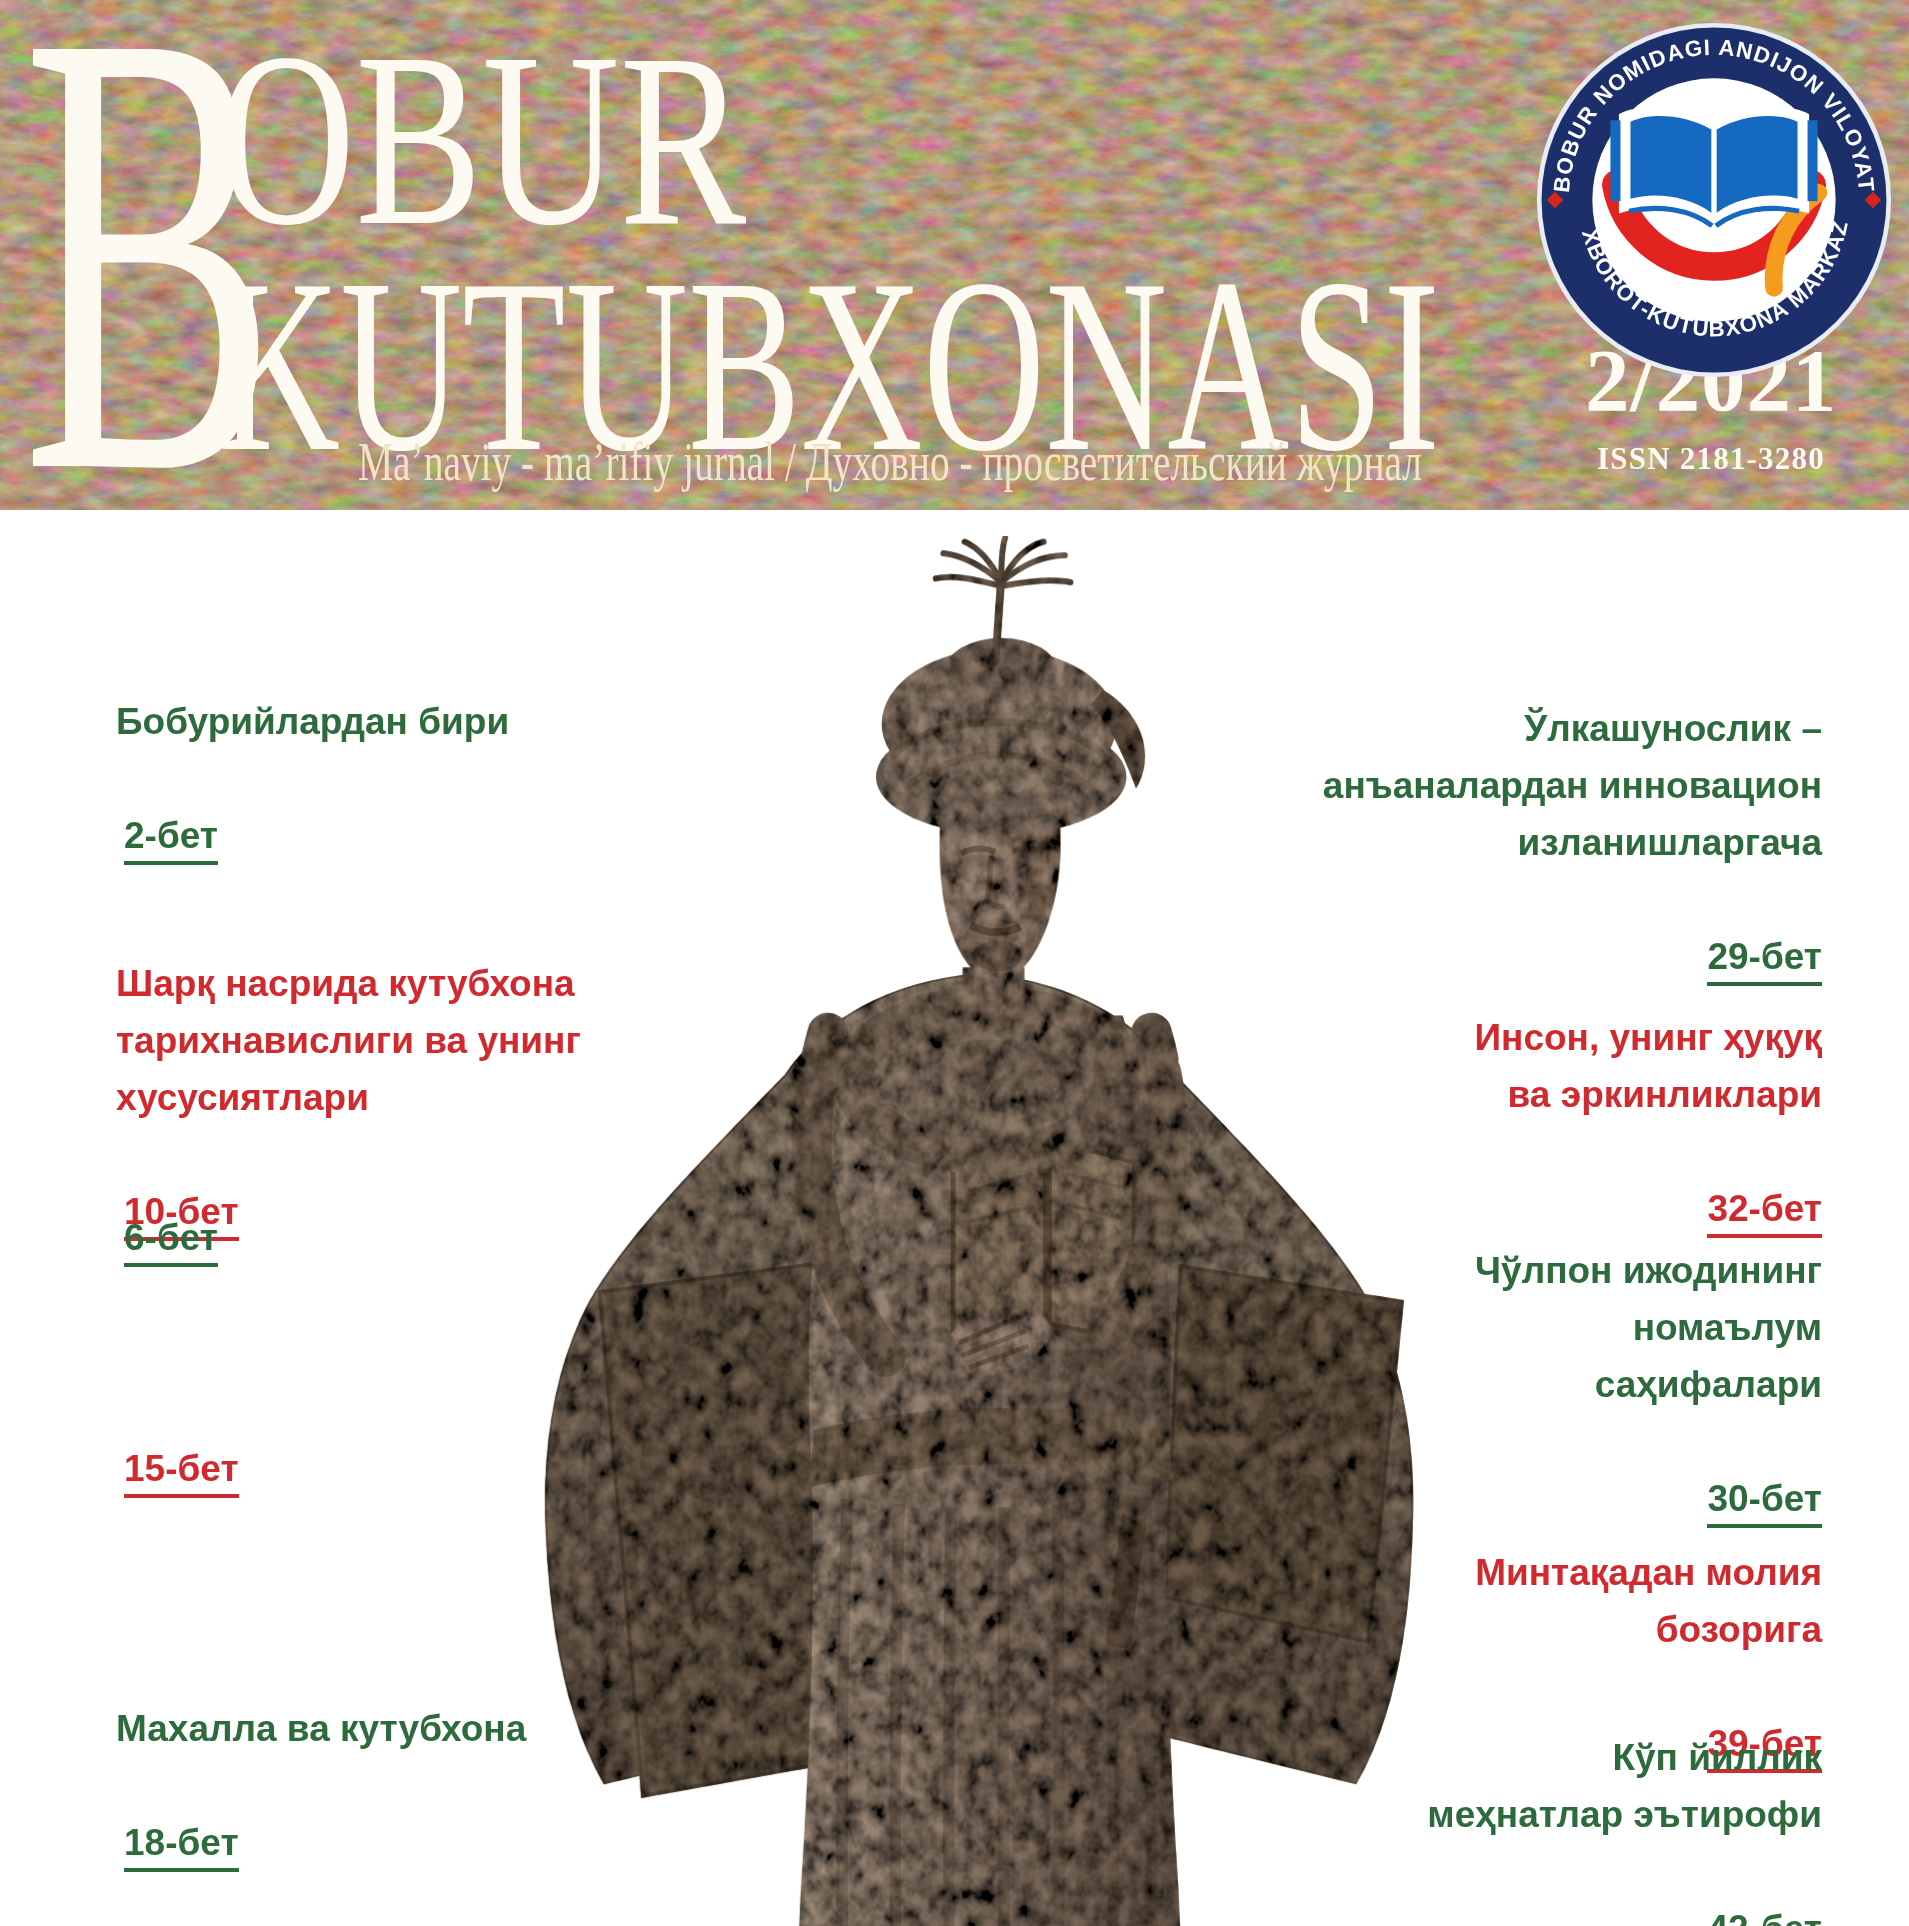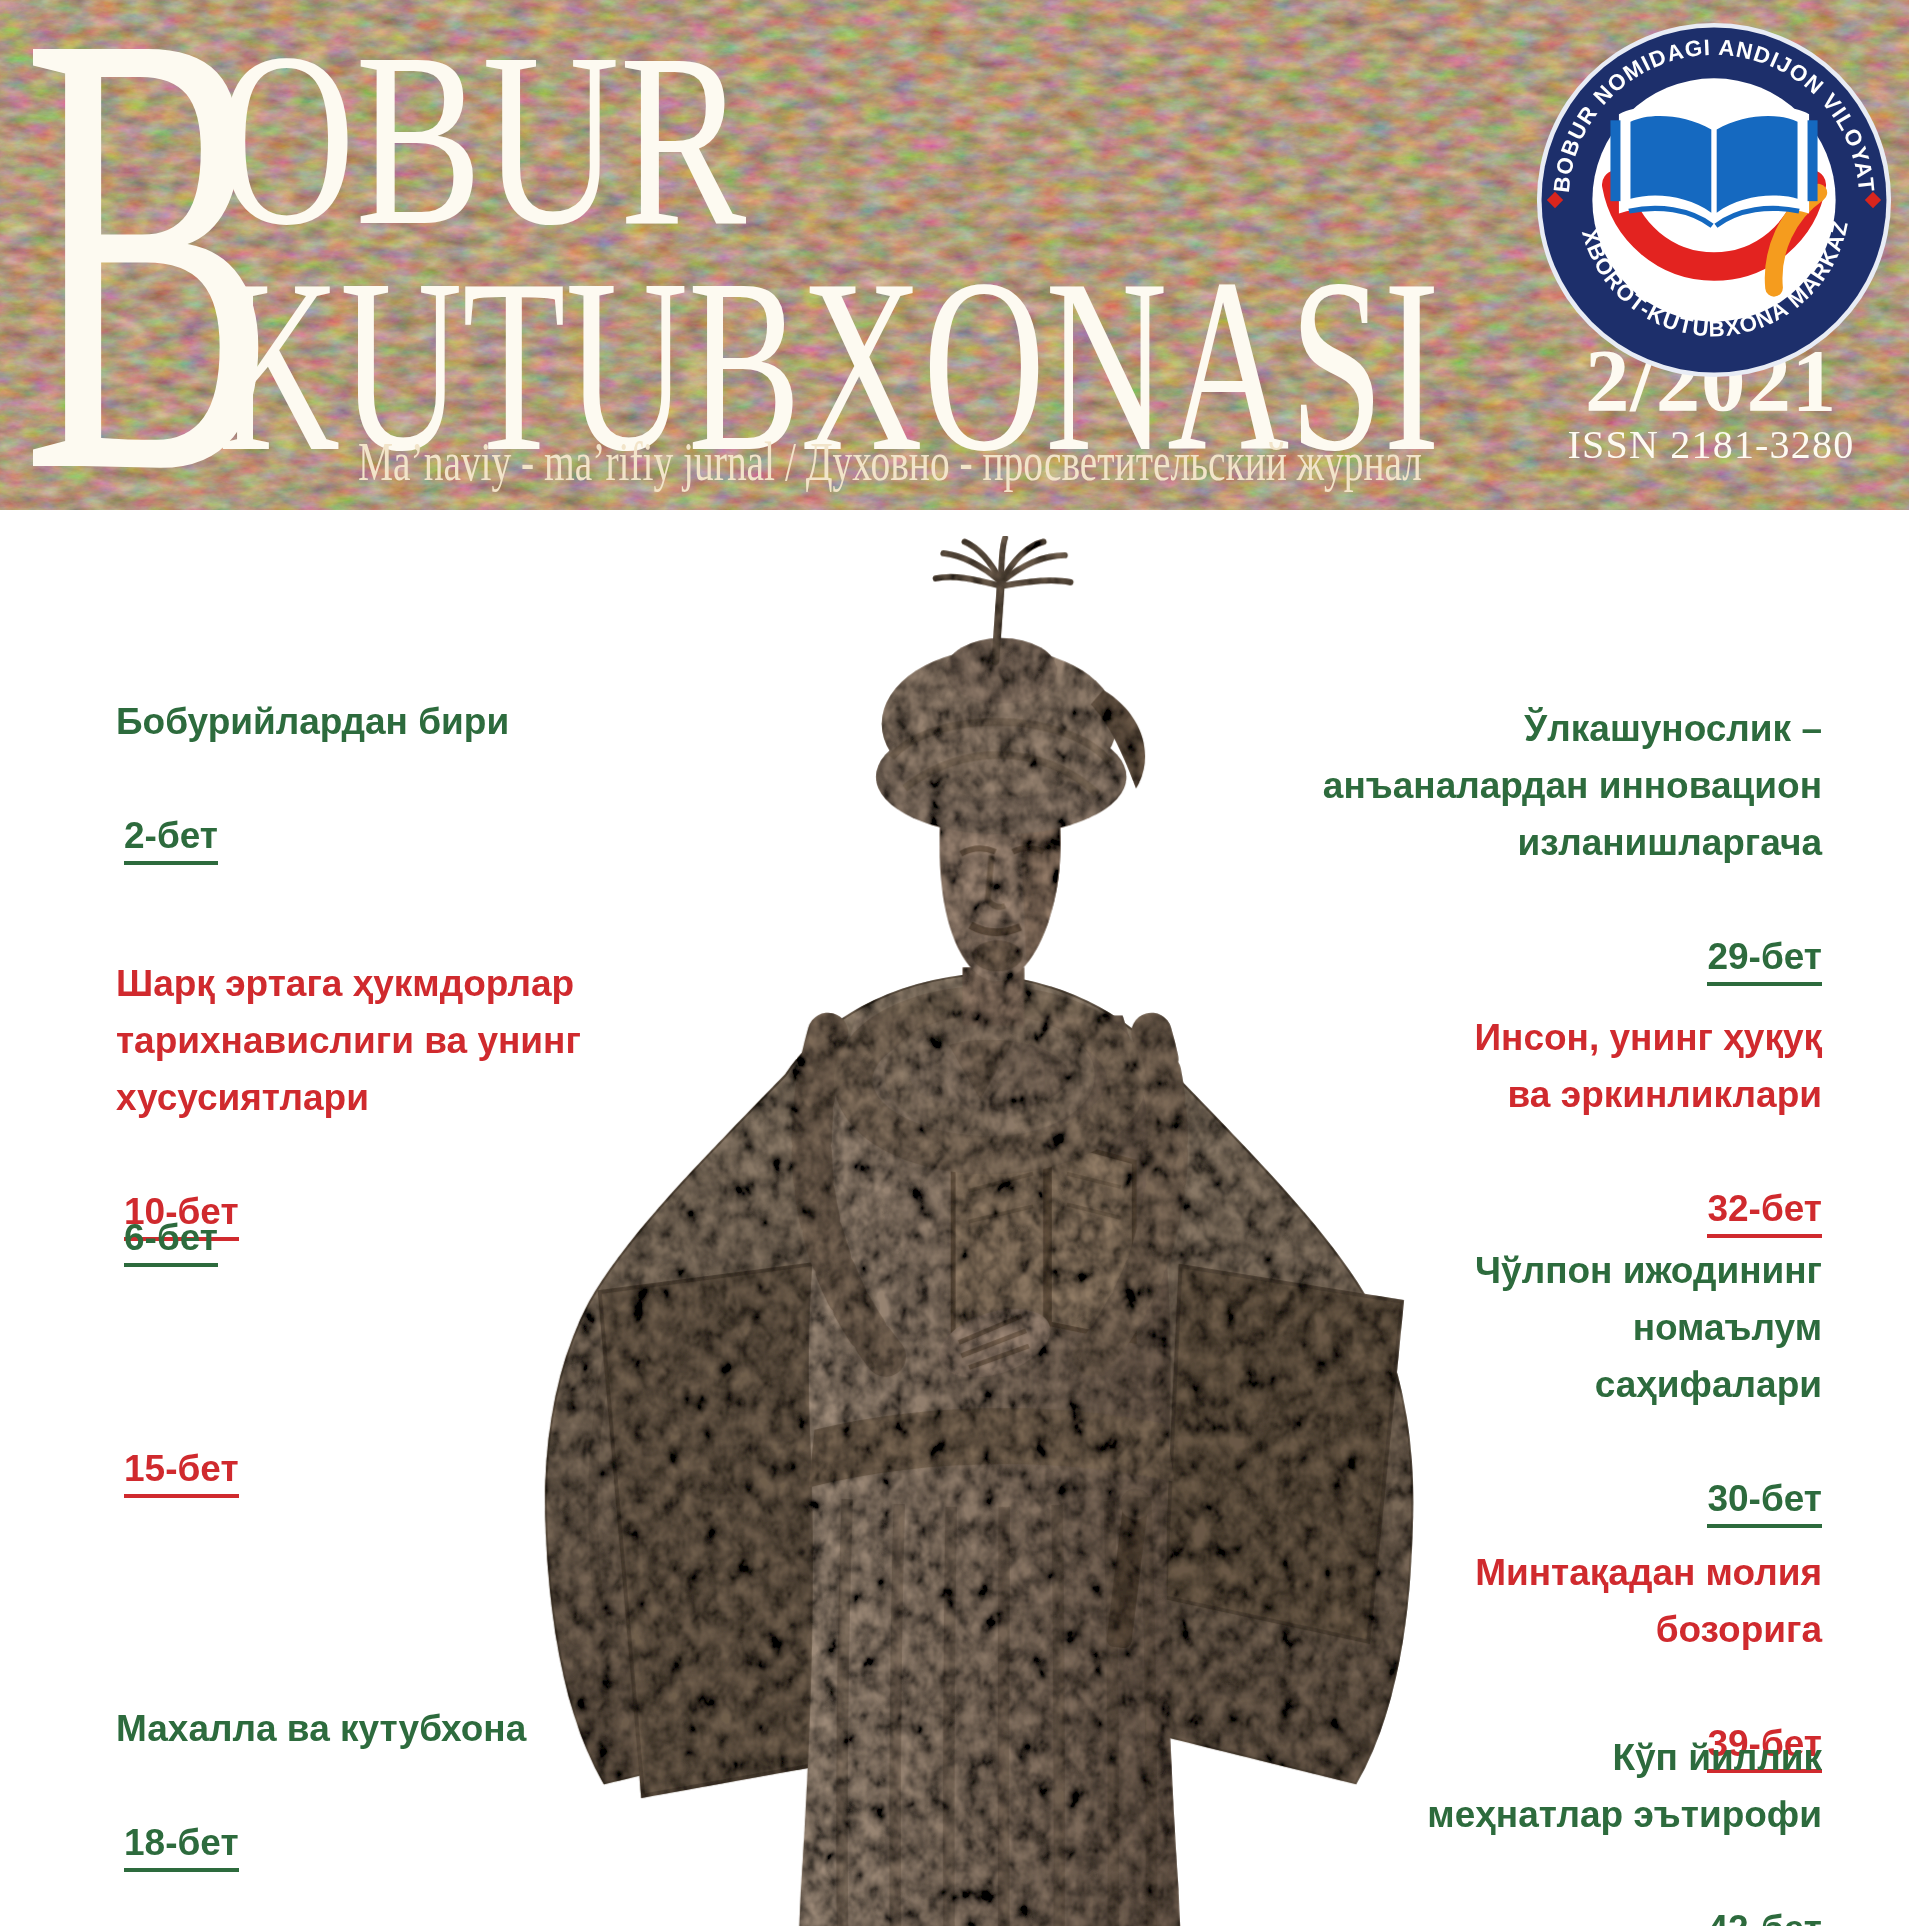--- a/index.html
+++ b/index.html
@@ -12,21 +12,21 @@
   
   .mast-text{position:absolute;color:#fdfaf1;font-family:"Liberation Serif","DejaVu Serif",serif;
              white-space:nowrap;transform-origin:0 0;}
   .b-initial{left:22.3px;top:-115px;font-size:637px;line-height:1.15;transform:scaleX(0.60);}
   .t-line1{left:218px;top:-2.3px;font-size:247px;line-height:1.15;transform:scaleX(0.77);}
   .t-line2{left:218px;top:224px;font-size:247px;line-height:1.15;transform:scaleX(0.685);}
   .subtitle{left:358px;top:431px;font-size:54px;line-height:1.15;color:#f2e4c9;transform:scaleX(0.73);}
   .issue-block{position:absolute;left:1522px;top:336px;width:378px;text-align:center;color:#fdfaf1;
                font-family:"Liberation Serif","DejaVu Serif",serif;}
   .issue{font-size:89px;line-height:1;font-weight:bold;letter-spacing:0.8px;}
-  .issn{font-size:40px;line-height:1;font-weight:normal;margin-top:0;letter-spacing:1.2px;}
+  .issn{font-size:31px;line-height:1;font-weight:bold;margin-top:18px;letter-spacing:1.2px;}
   .logo-svg{position:absolute;left:1535px;top:21px;width:358px;height:358px;}
   
   .toc-item{position:absolute;font-weight:bold;font-size:37px;line-height:57px;white-space:pre-line;}
   .toc-item.left{left:116px;width:790px;text-align:left;}
   .toc-item.right{right:88px;width:867px;text-align:right;}
   .green{color:#2d6b3d;}
   .red{color:#d02a2e;}
   .toc-page .pg{display:inline-block;line-height:1.1;padding-bottom:3.9px;border-bottom:4.2px solid currentColor;margin-left:8px;}
   
   .statue-svg{position:absolute;left:508px;top:536px;width:944px;height:2167px;}
@@ -99,21 +99,21 @@
         <textPath href="#arcBot" startOffset="50%" text-anchor="middle">AXBOROT-KUTUBXONA MARKAZI</textPath>
       </text>
     </svg>
   </div>
 
   <div class="toc-item left" style="top:636px">
     <div class="toc-title green">Бобурийлардан бири</div>
     <div class="toc-page"><span class="pg green">2-бет</span></div>
   </div>
   <div class="toc-item left" style="top:898px">
-    <div class="toc-title red">Шарқ эртага ҳукмдорлар
+    <div class="toc-title red">Шарқ насрида кутубхона
 тарихнавислиги ва унинг
 хусусиятлари</div>
     <div class="toc-page"><span class="pg red">10-бет</span></div>
   </div>
   <div class="toc-item left" style="top:1152px">
     <div class="toc-page"><span class="pg green">6-бет</span></div>
   </div>
   <div class="toc-item left" style="top:1383px">
     <div class="toc-page"><span class="pg red">15-бет</span></div>
   </div>

